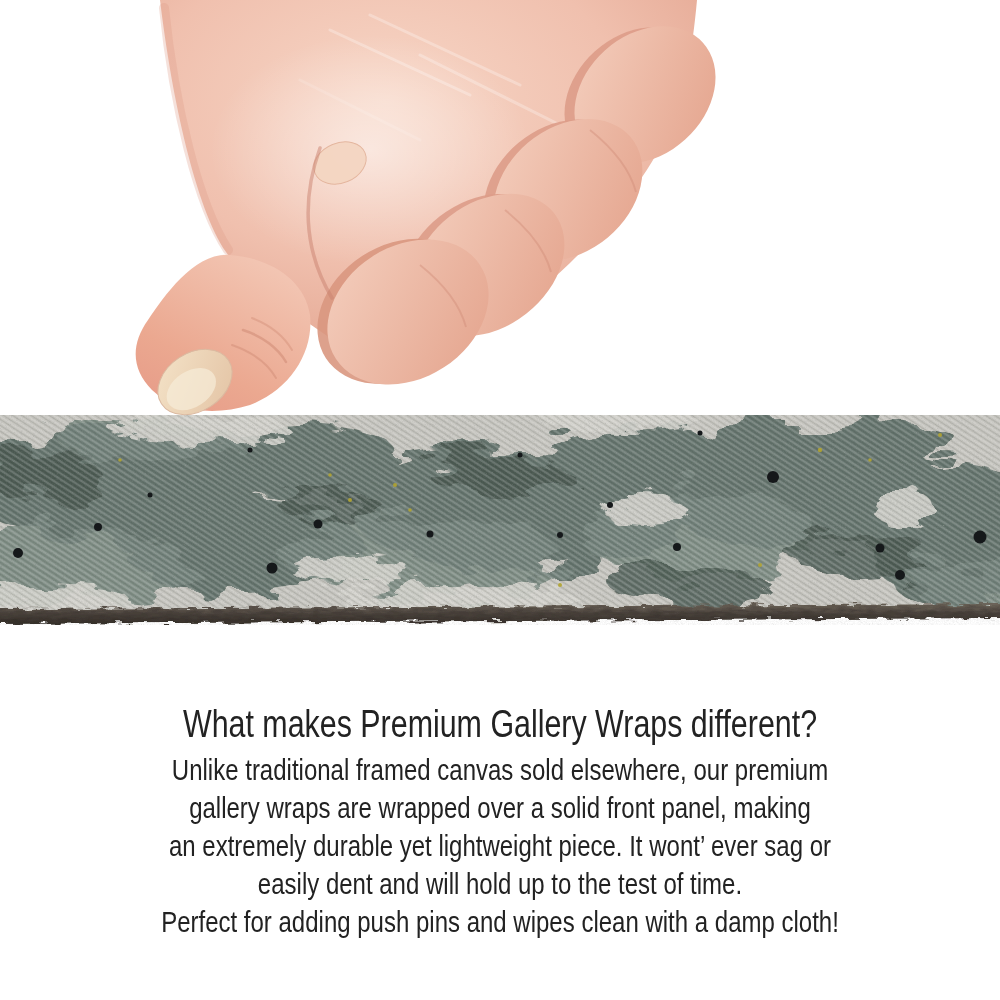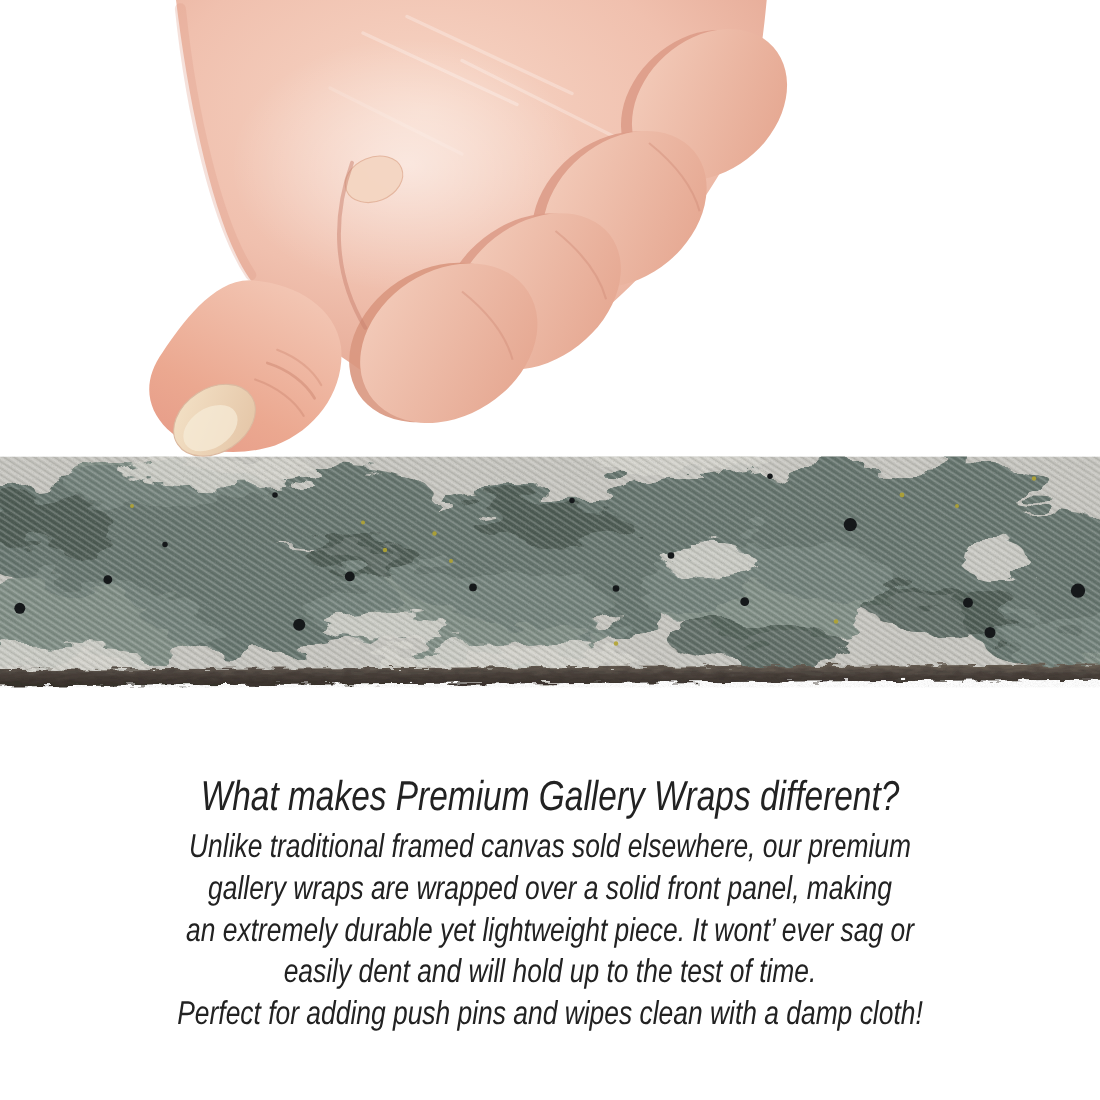--- a/index.html
+++ b/index.html
@@ -22,21 +22,21 @@
     width:1000px;height:1000px;
     background:var(--background,#fff);
     font-family:"Liberation Sans",sans-serif;
     overflow:hidden;
   }
   .stage{position:relative;width:1000px;height:1000px;}
   .hand-svg{position:absolute;top:0;left:0;z-index:2;display:block;}
   .canvas-svg{position:absolute;top:415px;left:0;z-index:1;display:block;}
   .info{
     position:absolute;top:701px;left:0;width:1000px;z-index:3;
-    text-align:center;color:var(--text,#222);font-style:italic;
+    text-align:center;color:var(--text,#222);
   }
   .info .heading{
     font-size:38px;font-weight:500;line-height:46px;margin:0 0 4px 0;
     transform:scaleX(.8);transform-origin:50% 50%;white-space:nowrap;
   }
   .info .line{
     font-size:30px;font-weight:400;line-height:38px;
     transform:scaleX(.8);transform-origin:50% 50%;white-space:nowrap;
   }
 </style>

